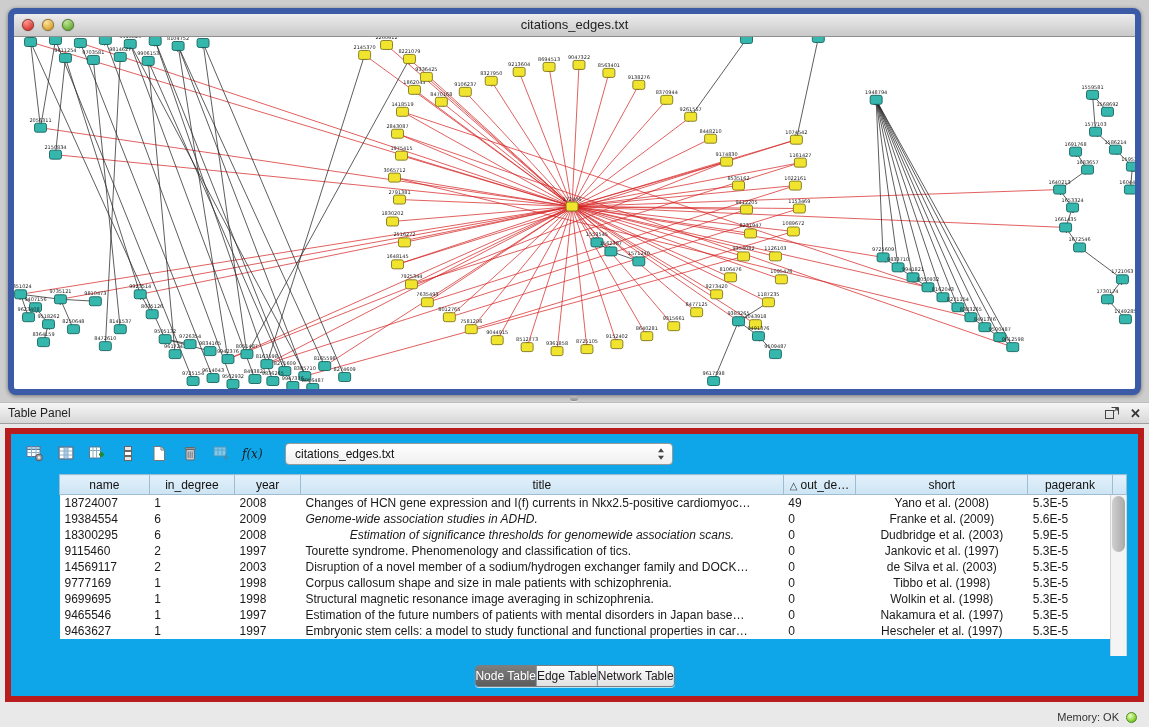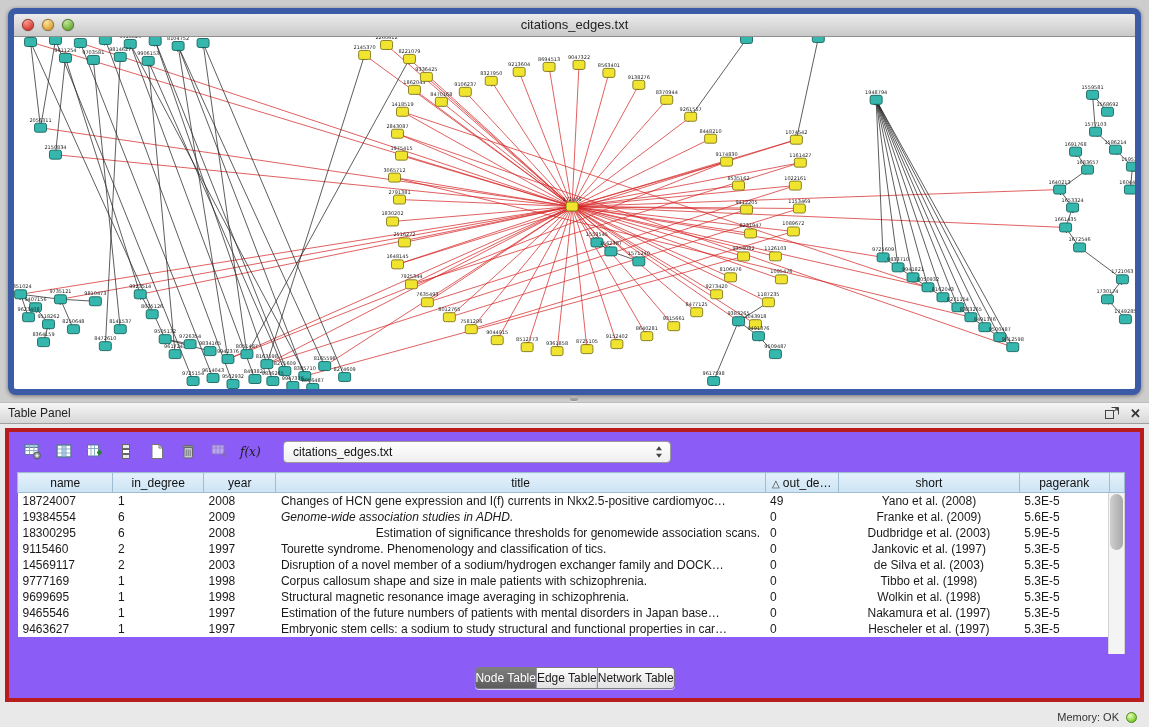--- a/index.html
+++ b/index.html
@@ -45,36 +45,36 @@
   .panel-header{
     height:20px;background:linear-gradient(#f6f6f6,#d7d7d7);
     border-top:1px solid #bdbdbd;border-bottom:1px solid #9e9e9e;
     display:flex;align-items:center;padding:0 8px;font-size:12px;color:#222;font-weight:500;
   }
   .ph-icons{margin-left:auto;display:flex;align-items:center;gap:10px;}
   .ph-icons .xbtn{font-size:13px;font-weight:700;color:#333;line-height:1;cursor:default;}
   .panel-body{position:absolute;left:0;top:22px;right:0;bottom:0;background:#e9e9e9;}
   .card{
     position:absolute;left:5px;top:4px;right:5px;bottom:25px;
-    background:#8b5cf6;border:4px solid #b91c1c;overflow:hidden;
+    background:#0ea5e9;border:6px solid #b91c1c;overflow:hidden;
   }
   .toolbar{display:flex;align-items:center;gap:4px;padding:7px 10px 6px 10px;}
   .tool-btn{
     width:27px;height:25px;border:none;background:transparent;padding:2px;
     display:flex;align-items:center;justify-content:center;
   }
   .combo{
     margin-left:16px;width:388px;height:22px;box-sizing:border-box;
     border:1px solid #9a9a9a;border-radius:4px;
     background:linear-gradient(#ffffff,#efefef);
     display:flex;align-items:center;justify-content:space-between;
     padding:0 6px 0 9px;font-size:12px;color:#111;
   }
   .tablewrap{position:relative;margin:2px 8px 0 8px;width:1108px;}
-  table{border-collapse:collapse;table-layout:fixed;}
+  table{border-collapse:collapse;table-layout:fixed;margin-left:40px;}
   th{
     height:19px;font-size:12px;font-weight:400;color:#111;text-align:center;
     background:linear-gradient(#e3f1fb,#cde4f4);
     border:1px solid #9fbdd1;padding:0 4px;overflow:hidden;white-space:nowrap;
   }
   th.stub{width:16px;padding:0;}
   td{
     height:16px;font-size:12px;color:#191919;padding:0 5px;
     overflow:hidden;white-space:nowrap;
   }
@@ -930,21 +930,21 @@
                 <td style="text-align: left; font-style: italic;">Genome-wide association studies in ADHD.</td>
                 <td style="text-align: left;">0</td>
                 <td style="text-align: center;">Franke et al. (2009)</td>
                 <td style="text-align: left;">5.6E-5</td>
                 <td></td>
               </tr>
               <tr class="data-row">
                 <td style="text-align: left;">18300295</td>
                 <td style="text-align: left;">6</td>
                 <td style="text-align: left;">2008</td>
-                <td style="text-align: right;">Estimation of significance thresholds for genomewide association scans.</td>
+                <td style="text-align: center; font-style: italic;">Estimation of significance thresholds for genomewide association scans.</td>
                 <td style="text-align: left;">0</td>
                 <td style="text-align: center;">Dudbridge et al. (2003)</td>
                 <td style="text-align: left;">5.9E-5</td>
                 <td></td>
               </tr>
               <tr class="data-row">
                 <td style="text-align: left;">9115460</td>
                 <td style="text-align: left;">2</td>
                 <td style="text-align: left;">1997</td>
                 <td style="text-align: left;">Tourette syndrome. Phenomenology and classification of tics.</td>
@@ -990,21 +990,21 @@
                 <td style="text-align: left;">Estimation of the future numbers of patients with mental disorders in Japan base…</td>
                 <td style="text-align: left;">0</td>
                 <td style="text-align: center;">Nakamura et al. (1997)</td>
                 <td style="text-align: left;">5.3E-5</td>
                 <td></td>
               </tr>
               <tr class="data-row">
                 <td style="text-align: left;">9463627</td>
                 <td style="text-align: left;">1</td>
                 <td style="text-align: left;">1997</td>
-                <td style="text-align: left;">Embryonic stem cells: a sodium to study structural and functional properties in car…</td>
+                <td style="text-align: left;">Embryonic stem cells: a model to study functional and functional properties in car…</td>
                 <td style="text-align: left;">0</td>
                 <td style="text-align: center;">Hescheler et al. (1997)</td>
                 <td style="text-align: left;">5.3E-5</td>
                 <td></td>
               </tr>
             </tbody>
         </table>
         <div class="vscroll">
             <div class="thumb"></div>
           </div>

